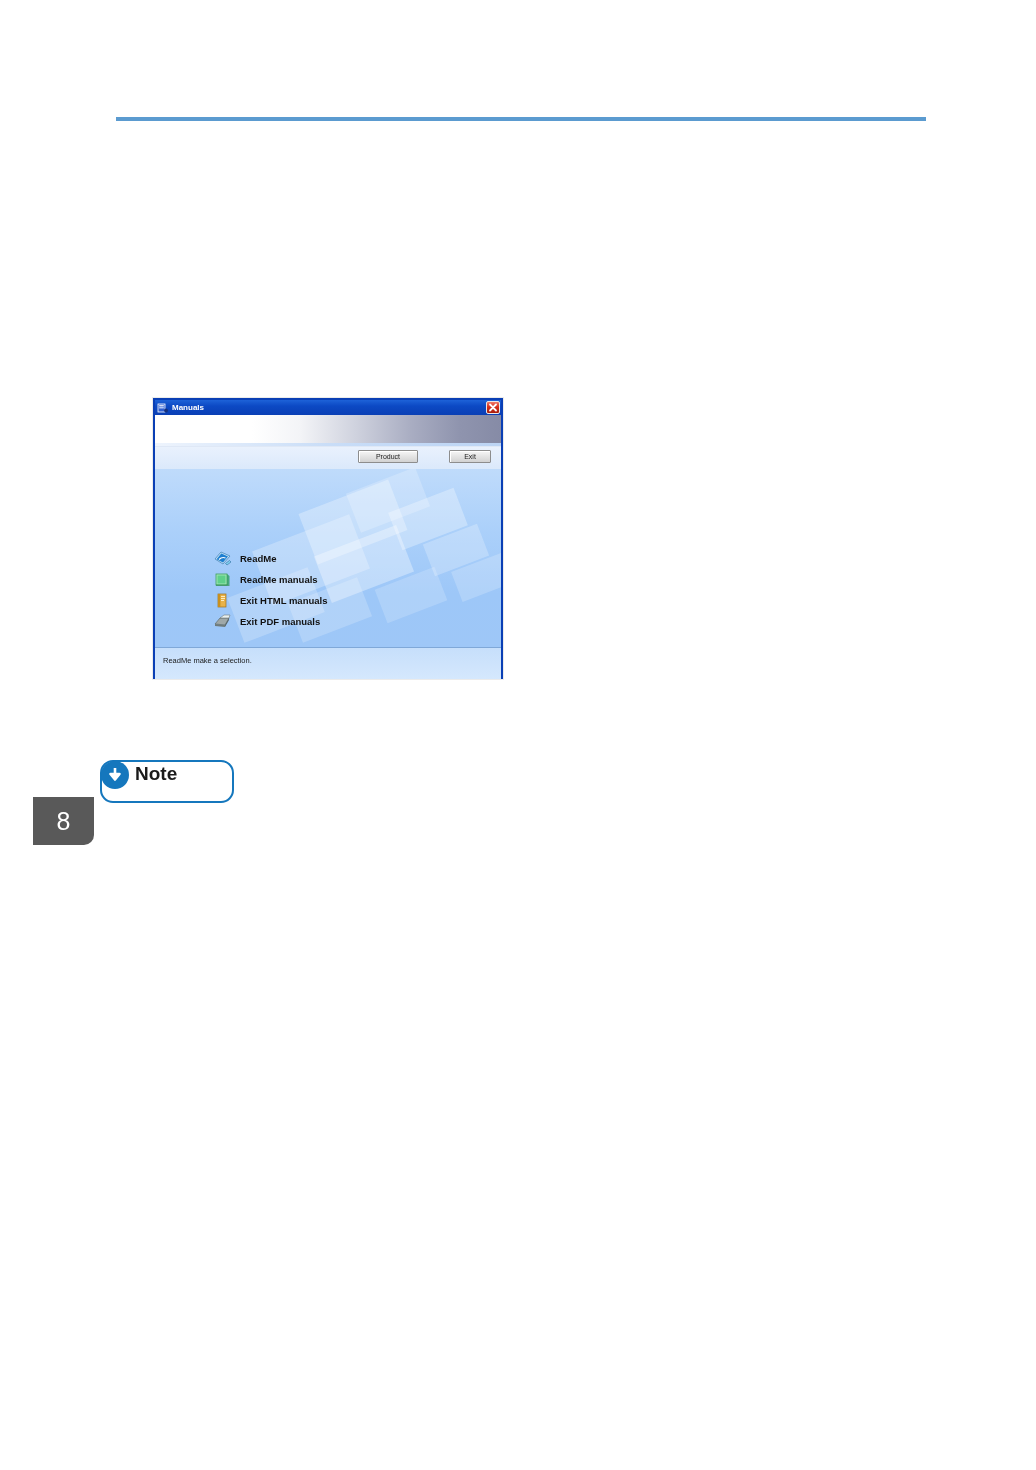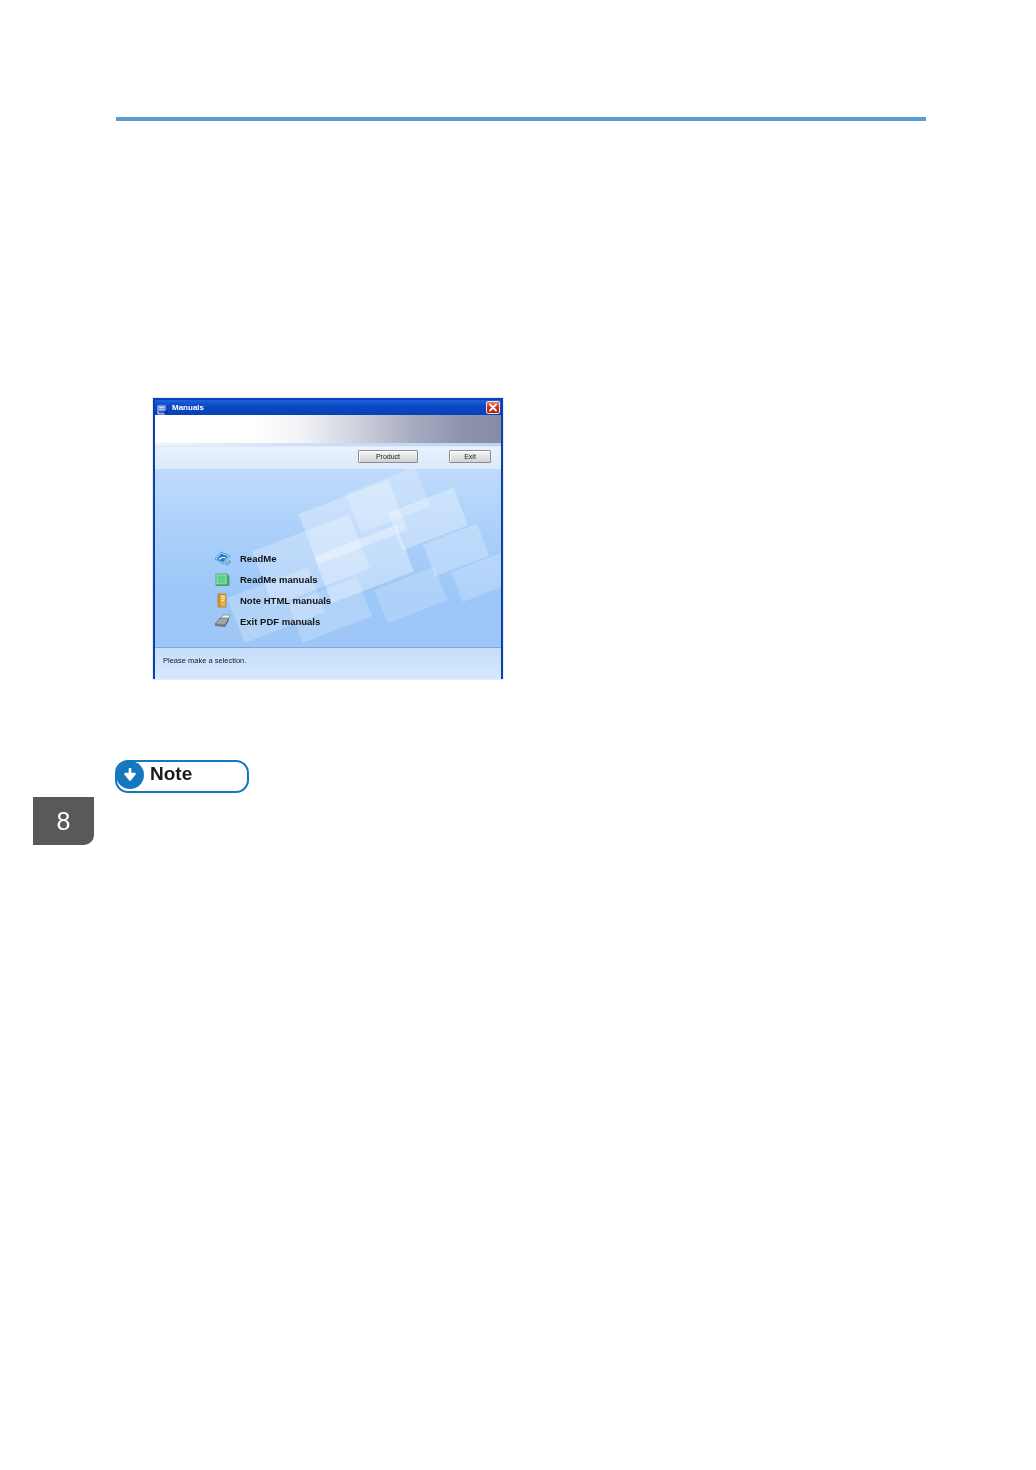--- a/index.html
+++ b/index.html
@@ -36,24 +36,24 @@
     color: #ffffff;
     font-size: 25px;
     line-height: 48px;
     text-align: center;
     font-family: "Liberation Sans", sans-serif;
   }
 
   
   .note-badge {
     position: absolute;
-    left: 115px;
+    left: 100px;
     top: 760px;
     width: 134px;
-    height: 33px;
+    height: 43px;
     border: 2px solid #1577bd;
     border-radius: 13px;
     background: #ffffff;
     box-sizing: border-box;
   }
   .note-badge .note-circle {
     position: absolute;
     left: -1px;
     top: -1px;
     width: 28px;
@@ -84,21 +84,21 @@
     box-sizing: border-box;
     background: #a7ccf6;
     box-shadow: 0 0 0 1px rgba(0,0,0,0.08);
   }
 
   .titlebar {
     position: relative;
     height: 15px;
     background: linear-gradient(180deg, #1d62d8 0%, #0c49c4 40%, #0a3fb5 100%);
     display: flex;
-    align-items: center;
+    align-items: flex-start;
     padding-left: 2px;
   }
   .titlebar .tb-icon {
     width: 12px;
     height: 12px;
     flex: 0 0 12px;
     margin-right: 3px;
   }
   .titlebar .tb-title {
     color: #ffffff;
@@ -308,40 +308,40 @@
       <div class="menu-item">
         <span class="mi-icon">
           <svg width="19" height="17" viewBox="0 0 19 17">
             <rect x="5" y="2" width="8" height="13" fill="#e8b24a" stroke="#a06f1a" stroke-width="0.7"></rect>
             <rect x="5" y="2" width="2.4" height="13" fill="#c8901f"></rect>
             <rect x="8" y="4" width="4" height="0.9" fill="#fff2cf"></rect>
             <rect x="8" y="6" width="4" height="0.9" fill="#fff2cf"></rect>
             <rect x="8" y="8" width="3" height="0.9" fill="#fff2cf"></rect>
           </svg>
         </span>
-        <span class="mi-label">Note HTML manuals</span>
+        <span class="mi-label">Exit HTML manuals</span>
       </div>
 
       <div class="menu-item">
         <span class="mi-icon">
           <svg width="19" height="17" viewBox="0 0 19 17">
             <polygon points="2,11 7,5 16,5 12,12" fill="#9fa8a8" stroke="#5f6b6b" stroke-width="0.7"></polygon>
             <polygon points="7,5 11,2 17,2 16,5" fill="#e8f0f0" stroke="#6f7b7b" stroke-width="0.6"></polygon>
             <polygon points="2,11 12,12 12,14 2,13" fill="#6f7b7b"></polygon>
             <polygon points="12,12 16,5 16,7 12,14" fill="#586363"></polygon>
           </svg>
         </span>
         <span class="mi-label">Exit PDF manuals</span>
       </div>
 
     </div>
   </div>
 
   <div class="statusbar">
-    <span class="status-text">Please make a selection.</span>
+    <span class="status-text">ReadMe make a selection.</span>
   </div>
 
 </div>
 
 <div class="note-badge">
   <span class="note-circle">
     <svg width="28" height="28" viewBox="0 0 28 28">
       <path d="M14 7 L14 17 M9.5 13 L14 18.5 L18.5 13 Z" stroke="#ffffff" stroke-width="2.6" fill="#ffffff" stroke-linejoin="round"></path>
     </svg>
   </span>

